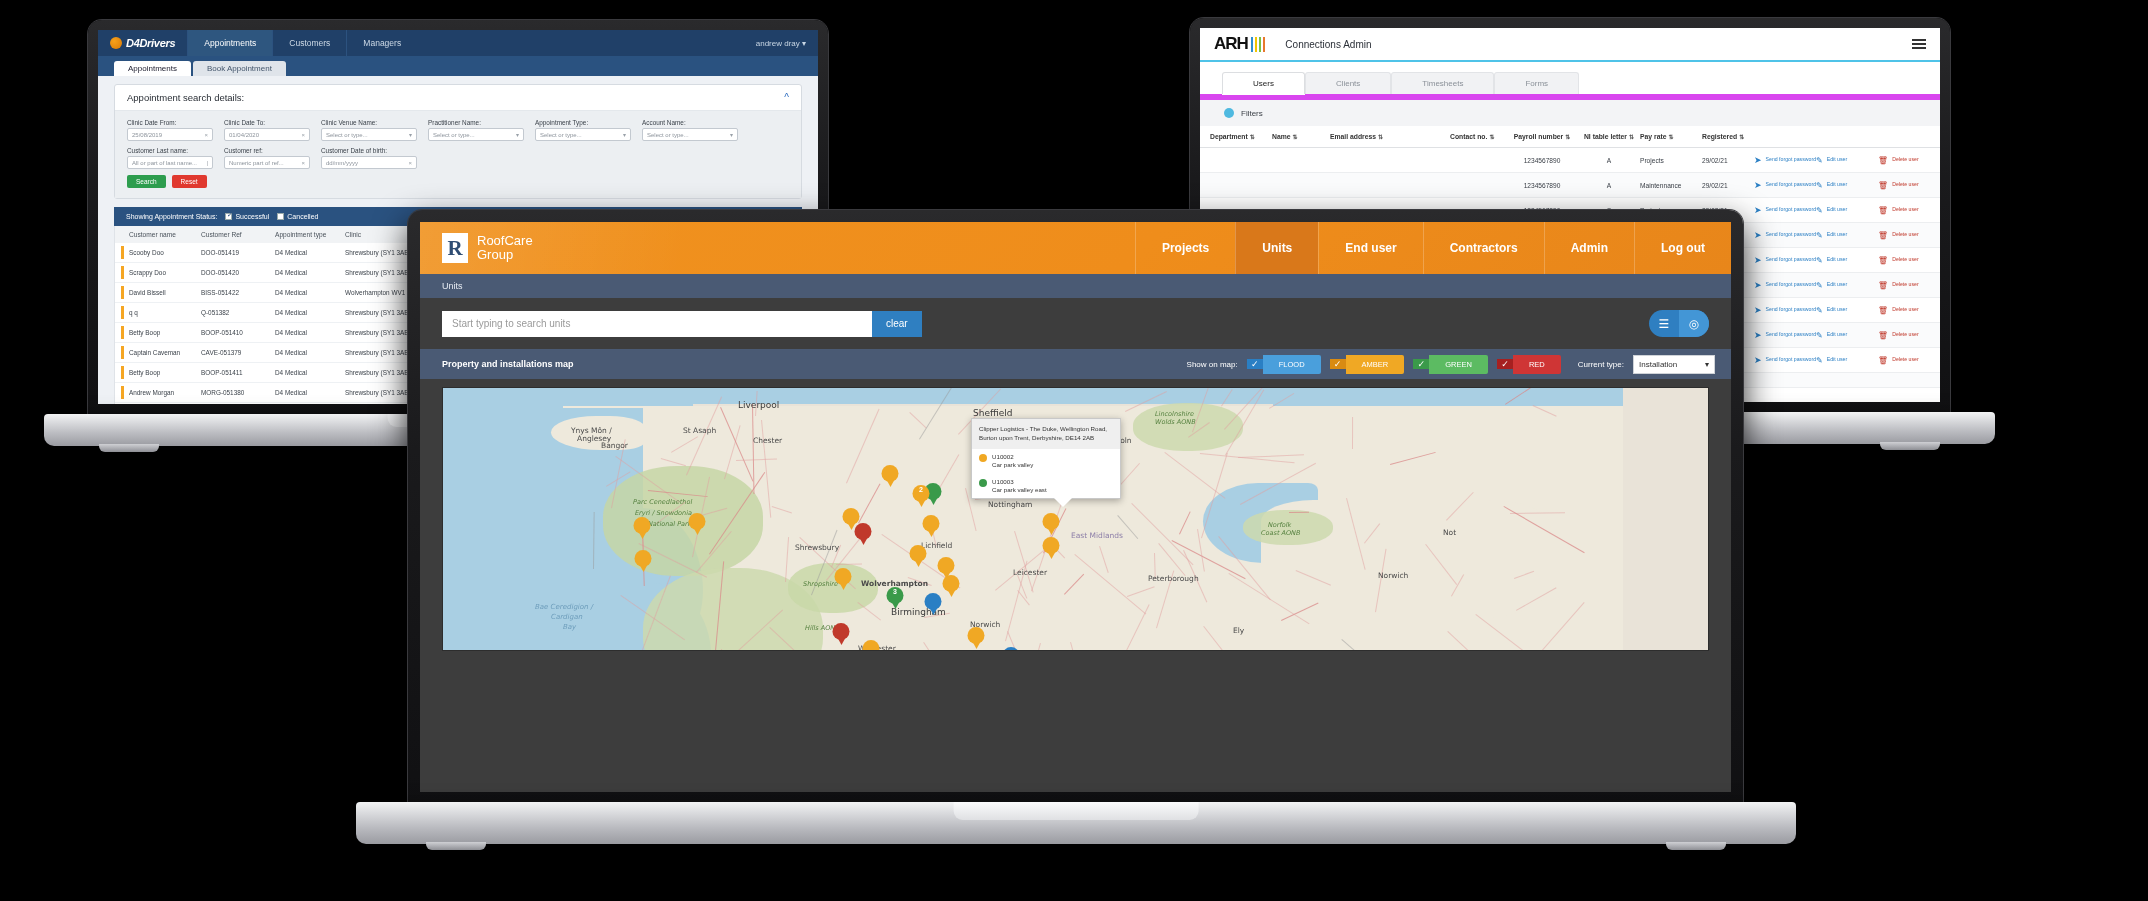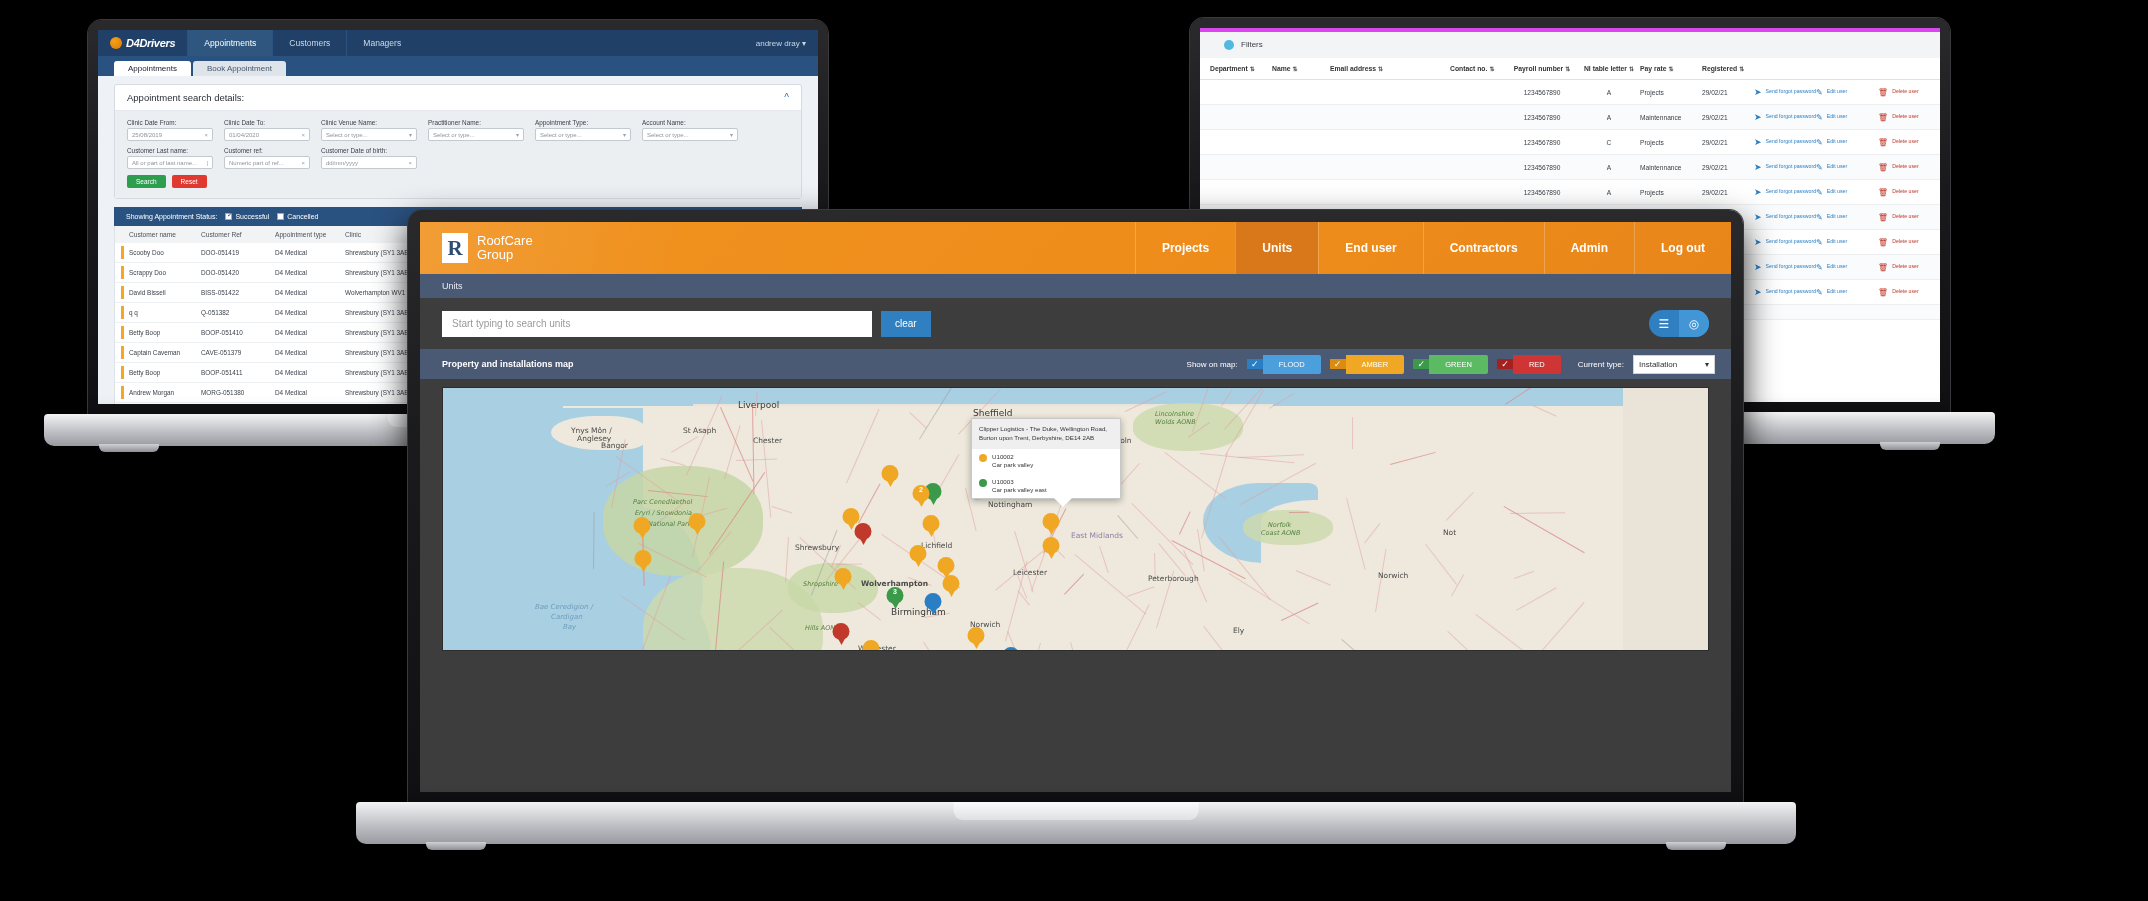--- a/index.html
+++ b/index.html
@@ -96,22 +96,22 @@
   .ca-tabs { display:flex; padding:10px 22px 0 22px; background:#fff; }
   .ca-tabs div { font-size:8px; padding:6px 30px; color:#8b9199; background:#f1f2f4;
                  border:1px solid #e2e4e7; border-bottom:none; border-radius:3px 3px 0 0; }
   .ca-tabs div.active { background:#fff; color:#222; border-color:#dcdee1;
                         box-shadow:0 1px 0 #fff; }
   .ca-sub { display:flex; align-items:center; padding:6px 22px; border-top:1px solid #e3e5e8; }
   .ca-sub .p { font-size:7.5px; padding:4px 10px; border:1px solid #d9dbdf; color:#555; background:#fff;}
   .ca-sub .p.on { background:#4fb9e0; color:#fff; border-color:#4fb9e0; }
   .ca-newlink { margin-left:auto; font-size:7px; color:#2a7fc4; text-decoration:underline; }
 
-  .ca-filters { background:#f3f4f6; padding:8px 24px; display:flex; align-items:flex-start; gap:7px;
-                font-size:8px; color:#3a3f46; border-top:4px solid #d946ef; }
+  .ca-filters { background:#f3f4f6; padding:8px 24px; display:flex; align-items:flex-end; gap:7px;
+                font-size:8px; color:#3a3f46; border-top:6px solid #d946ef; }
   .ca-filters .bul { width:10px; height:10px; border-radius:50%; background:#4fb9e0; }
 
   .ca-th { display:flex; font-size:6.8px; color:#333; padding:7px 0 7px 10px; font-weight:bold;
            border-bottom:1px solid #dfe1e4; }
   .ca-th span.sort { color:#555; font-size:6px; margin-left:2px; }
   .ca-tr { display:flex; font-size:6.6px; color:#3b4048; padding:7px 0 7px 10px;
            border-bottom:1px solid #eceef0; align-items:center; }
   .ca-tr:nth-child(even){ background:#fafbfc; }
   .k1{width:62px}.k2{width:58px}.k3{width:120px}.k4{width:56px}.k5{width:72px;text-align:center}
   .k6{width:62px;text-align:center}.k7{width:62px}.k8{width:52px}
@@ -143,21 +143,21 @@
   .rc-nav a { display:flex; align-items:center; padding:0 26px; color:#fff; font-size:12px;
               font-weight:bold; text-decoration:none; border-left:1px solid rgba(255,255,255,.22); }
   .rc-nav a.active { background:#d9781a; }
 
   .rc-crumb { height:24px; background:#4a5a74; color:#e7ecf3; font-size:9px;
               display:flex; align-items:center; padding-left:22px; }
   .rc-search { background:#3d3d3d; padding:12px 22px; display:flex; align-items:center; }
   .rc-input { width:430px; height:26px; background:#fff; border:none; font-size:10px;
               color:#9a9a9a; padding:0 10px; display:flex; align-items:center; }
   .rc-clear { height:26px; background:#2f7fc1; color:#fff; font-size:10px; padding:0 14px;
-              display:flex; align-items:center;margin-left:9px; }
+              display:flex; align-items:center; }
   .rc-toggle { margin-left:auto; display:flex; background:#2f7fc1; border-radius:14px; overflow:hidden; }
   .rc-toggle div { width:30px; height:27px; display:flex; align-items:center; justify-content:center;
                    color:#fff; font-size:12px; }
   .rc-toggle div.on { background:#4396d6; }
 
   .rc-bar { height:30px; background:#4a5a74; display:flex; align-items:center;
             padding:0 16px 0 22px; gap:9px; }
   .rc-bar .ttl { color:#fff; font-size:9px; font-weight:bold; }
   .rc-bar .som { margin-left:auto; color:#fff; font-size:8px; }
   .chip { display:flex; align-items:center; height:19px; border-radius:2px; overflow:hidden; }
@@ -404,21 +404,44 @@
     <div class="base">
       <span class="foot" style="left:55px"></span>
       <span class="foot" style="right:55px"></span>
     </div>
   </div>
 
   <div class="laptop" id="lap-right">
     <div class="lid">
       <div class="screen">
 
-
+        <div class="ca-top">
+          <div class="ca-logo">
+            <span class="w">ARH</span>
+            <span class="ca-bars">
+              <i style="background:#2f8fd0"></i>
+                <i style="background:#f2c500"></i>
+              <i style="background:#7ac143"></i>
+                <i style="background:#e8782d"></i>
+            </span>
+          </div>
+          <div class="ca-title">Connections Admin</div>
+          <div class="ca-burger">
+              <i></i>
+              <i></i>
+              <i></i>
+            </div>
+        </div>
+
+        <div class="ca-tabs">
+          <div class="active">Users</div>
+          <div>Clients</div>
+          <div>Timesheets</div>
+          <div>Forms</div>
+        </div>
 
 
         <div class="ca-filters">
           <span class="bul"></span>
           <span>Filters</span>
         </div>
 
         <div class="ca-th">
           <div class="k1"><span>Department</span><span class="sort">⇅</span></div>
           <div class="k2"><span>Name</span><span class="sort">⇅</span></div>

